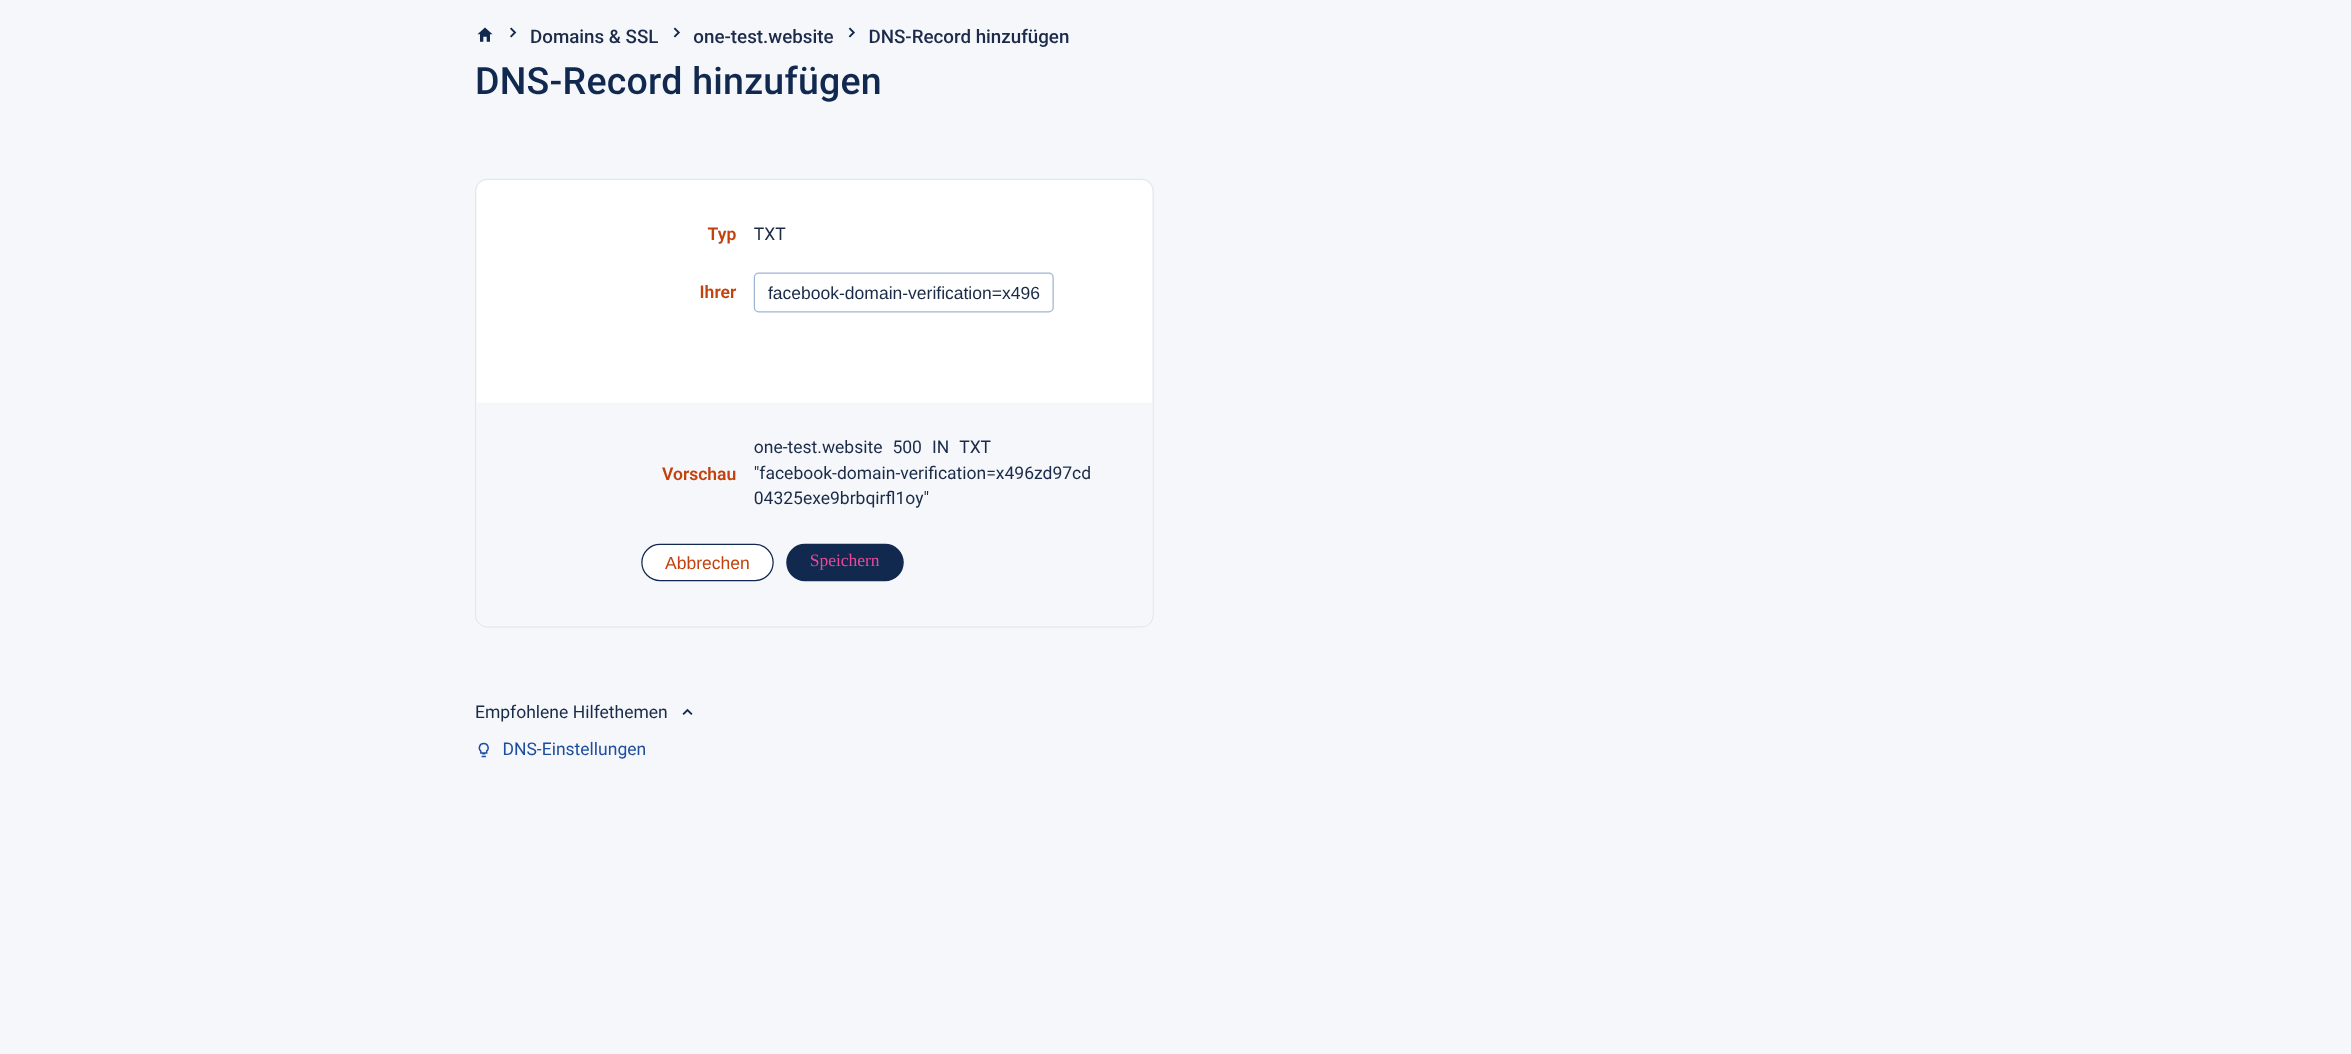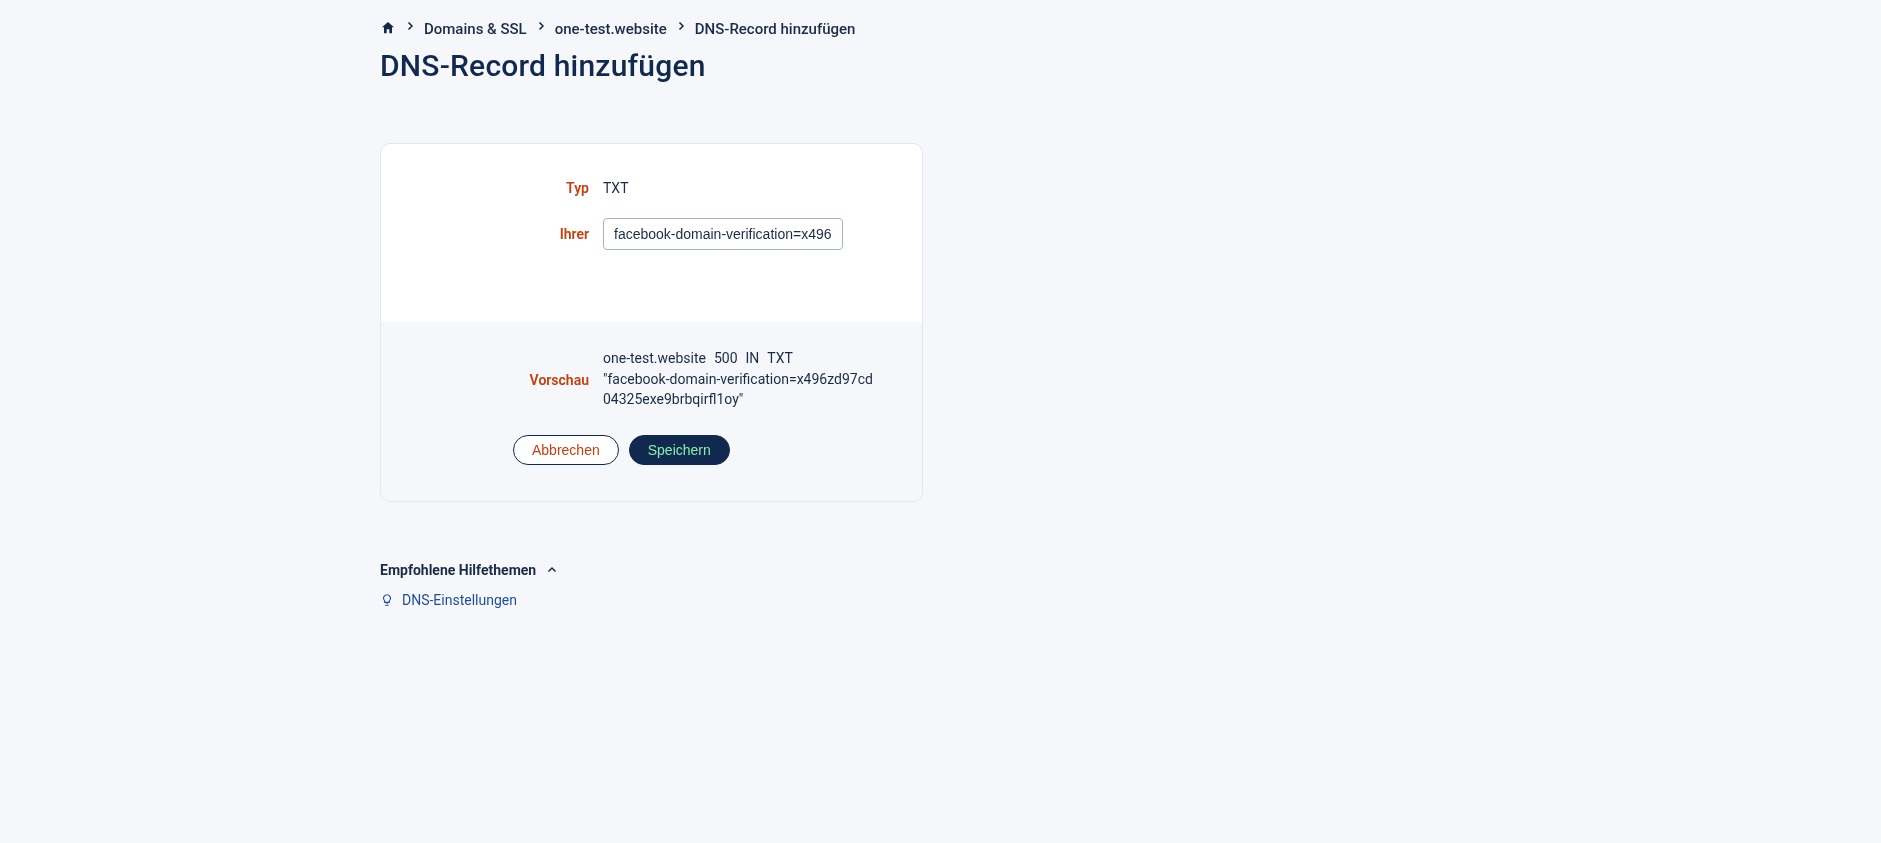--- a/index.html
+++ b/index.html
@@ -129,31 +129,32 @@
     align-items: center;
     justify-content: center;
   }
   .btn-outline {
     background: #fff;
     color: #c2410c;
     border: 1.5px solid #11294f;
   }
   .btn-primary {
     background: #11294f;
-    color: #86efac;
+    color: #ec4899;
     border: 1.5px solid #11294f;
+    font-family: Liberation Serif, serif;
   }
   .help-section {
     margin-top: 60px;
   }
   .help-header {
     display: flex;
     align-items: center;
     gap: 10px;
-    font-weight: 700;
+    font-weight: 400;
     font-size: 14px;
     color: #1a2b48;
     cursor: pointer;
     margin-bottom: 14px;
   }
   .chev-up svg { width: 12px; height: 12px; display:block; }
   .help-links {
     display: flex;
     flex-direction: row;
     gap: 8px;

